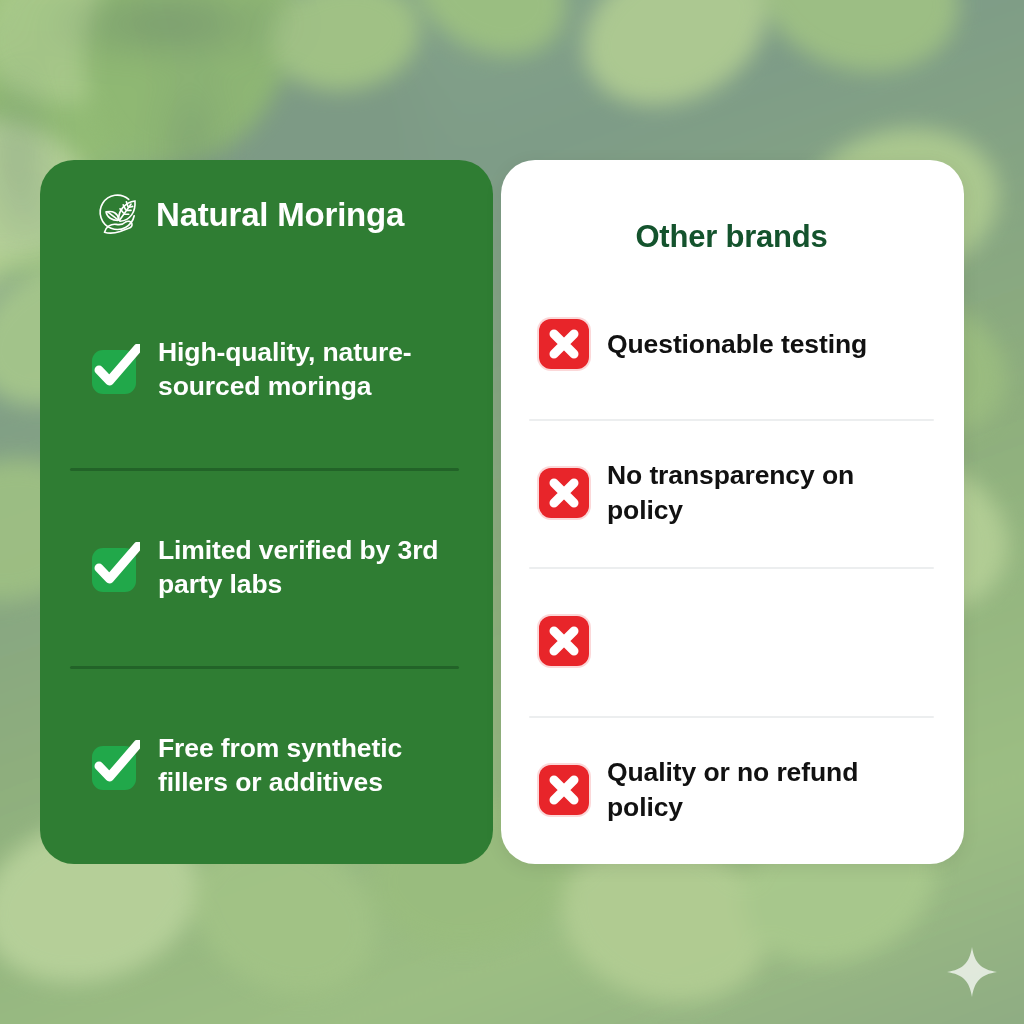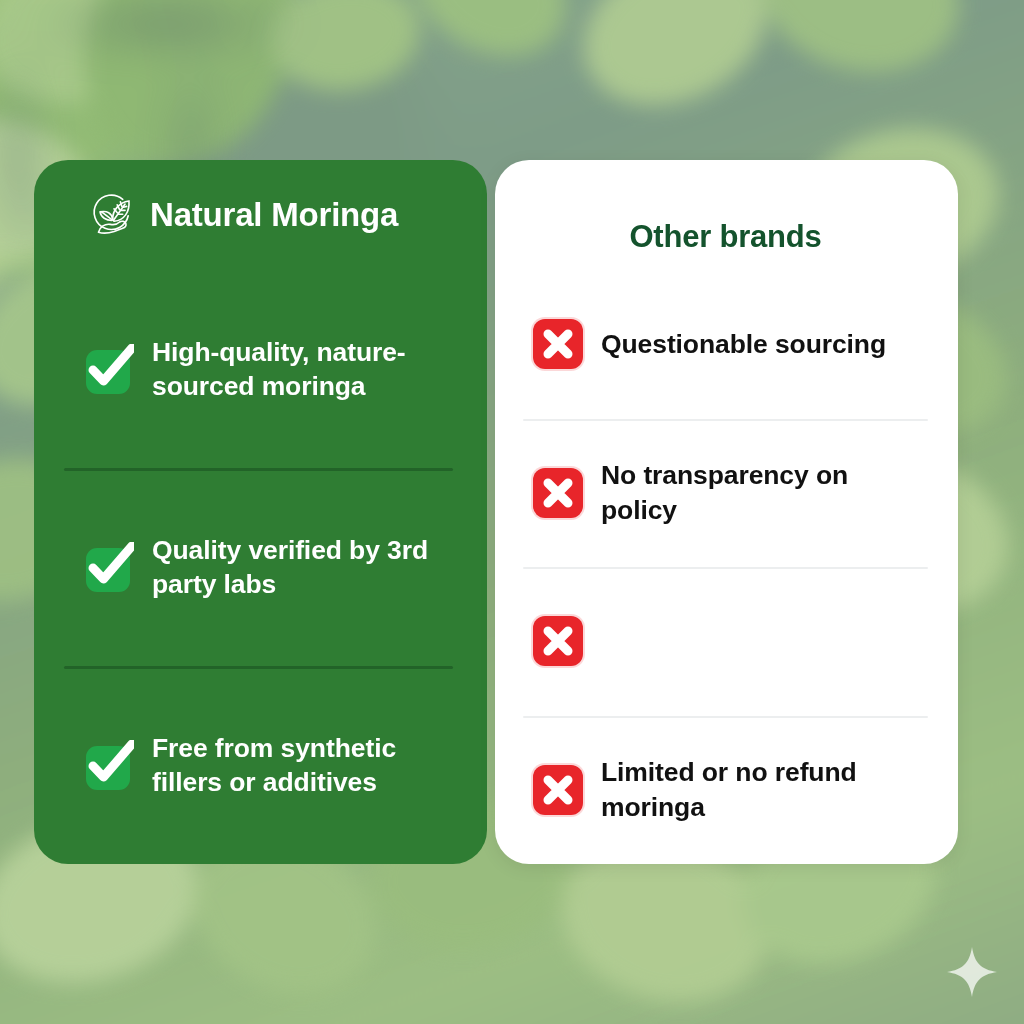--- a/index.html
+++ b/index.html
@@ -66,21 +66,21 @@
       radial-gradient(closest-side at 8%  58%, #4f6370 0%, rgba(79,99,112,0) 100%),
       radial-gradient(closest-side at 93% 60%, #50656f 0%, rgba(80,101,111,0) 100%),
       radial-gradient(closest-side at 46% 96%, #3f5f77 0%, rgba(63,95,119,0) 100%);
     background-repeat: no-repeat;
     background-size: 30% 26%, 22% 26%, 20% 24%, 24% 22%;
   }
 
   
   #compare {
     position: absolute;
-    left: 34px;
+    left: 40px;
     top: 160px;
     width: 924px;
     height: 704px;
     display: flex;
     gap: 8px;
   }
 
   .card {
     border-radius: 34px;
     box-sizing: border-box;
@@ -269,21 +269,21 @@
         <span class="row-text">High-quality, nature-sourced moringa</span>
       </div>
 
       <div class="row">
         <span class="check-badge">
           <span class="sq"></span>
           <svg width="50" height="50" viewBox="0 0 50 50">
             <path d="M9 26 L19.5 37 L48 4" fill="none" stroke="#ffffff" stroke-width="9" stroke-linecap="round" stroke-linejoin="round"></path>
           </svg>
         </span>
-        <span class="row-text">Quality verified by 3rd party labs</span>
+        <span class="row-text">Limited verified by 3rd party labs</span>
       </div>
 
       <div class="row">
         <span class="check-badge">
           <span class="sq"></span>
           <svg width="50" height="50" viewBox="0 0 50 50">
             <path d="M9 26 L19.5 37 L48 4" fill="none" stroke="#ffffff" stroke-width="9" stroke-linecap="round" stroke-linejoin="round"></path>
           </svg>
         </span>
         <span class="row-text">Free from synthetic fillers or additives</span>
@@ -300,21 +300,21 @@
     </div>
 
     <div class="rows">
 
       <div class="row">
         <span class="x-badge">
           <svg width="50" height="50" viewBox="0 0 50 50">
             <path d="M15 15 L35 35 M35 15 L15 35" fill="none" stroke="#ffffff" stroke-width="9" stroke-linecap="round"></path>
           </svg>
         </span>
-        <span class="row-text">Questionable sourcing</span>
+        <span class="row-text">Questionable testing</span>
       </div>
 
       <div class="row">
         <span class="x-badge">
           <svg width="50" height="50" viewBox="0 0 50 50">
             <path d="M15 15 L35 35 M35 15 L15 35" fill="none" stroke="#ffffff" stroke-width="9" stroke-linecap="round"></path>
           </svg>
         </span>
         <span class="row-text">No transparency on policy</span>
       </div>
@@ -326,21 +326,21 @@
           </svg>
         </span>
       </div>
 
       <div class="row">
         <span class="x-badge">
           <svg width="50" height="50" viewBox="0 0 50 50">
             <path d="M15 15 L35 35 M35 15 L15 35" fill="none" stroke="#ffffff" stroke-width="9" stroke-linecap="round"></path>
           </svg>
         </span>
-        <span class="row-text">Limited or no refund moringa</span>
+        <span class="row-text">Quality or no refund policy</span>
       </div>
 
     </div>
   </div>
 </div>
 
 <span id="sparkle">
   <svg width="52" height="52" viewBox="0 0 52 52">
     <path d="M26 1 C28.5 17 35 23.5 51 26 C35 28.5 28.5 35 26 51 C23.5 35 17 28.5 1 26 C17 23.5 23.5 17 26 1 Z" fill="#ffffff"></path>
   </svg>

